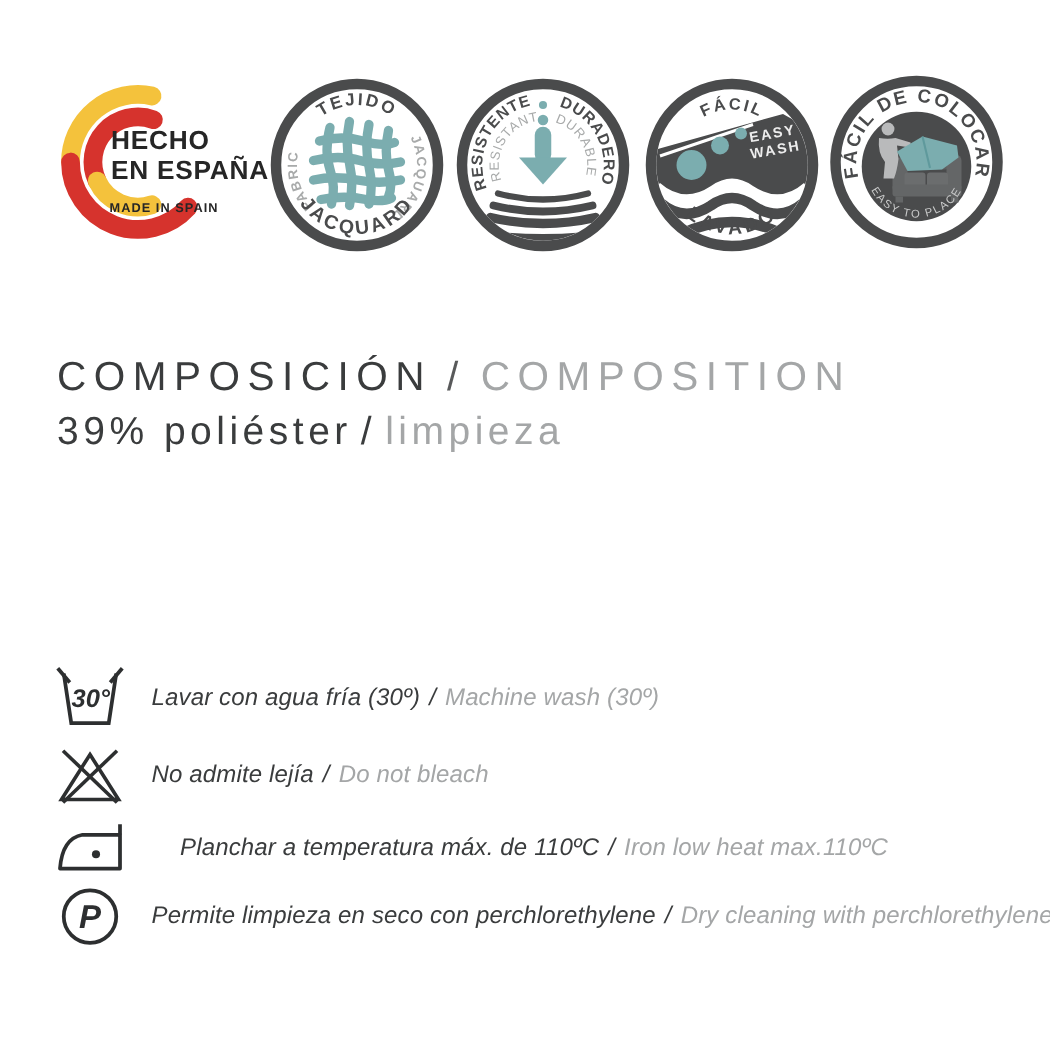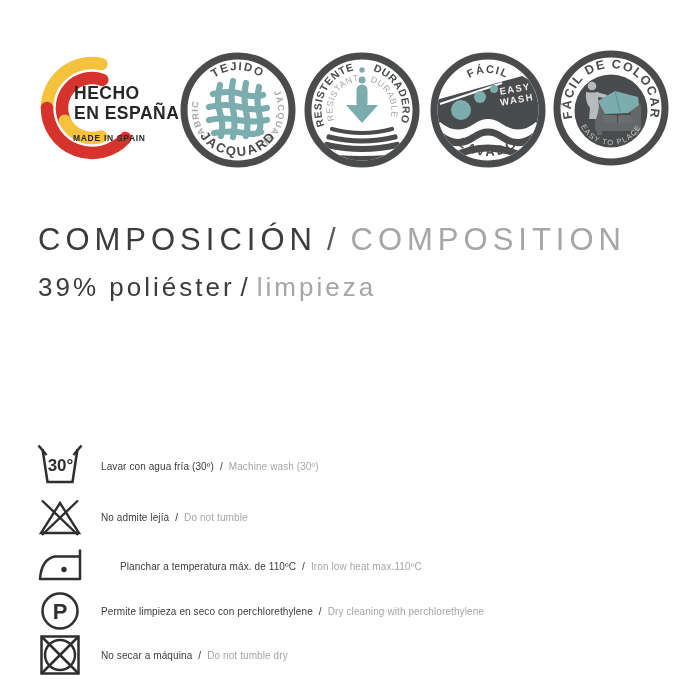--- a/index.html
+++ b/index.html
@@ -10,33 +10,33 @@
 
   
   .logo{left:30px;top:42px;}
   .badge{top:51px;width:118px;height:118px;}
   .badge.b1{left:179px;}
   .badge.b2{left:303px;}
   .badge.b3{left:429px;}
   .badge.b4{left:552px;top:49px;}
 
   
-  .heading{position:absolute;left:38px;top:222px;font-size:31px;letter-spacing:5px;
+  .heading{position:absolute;left:38px;top:236px;font-size:27px;letter-spacing:5px;
            color:#3a3c3d;font-weight:400;white-space:nowrap;}
   .comp{position:absolute;left:38px;top:268px;font-size:26px;letter-spacing:3px;
         line-height:39px;color:#3a3c3d;white-space:nowrap;}
   .en{color:#a4a6a7;}
   .sep{margin:0 6px;color:#3a3c3d;}
   .heading .sep{margin:0 10px;color:#58595a;}
 
   
-  .care-row{position:absolute;left:36px;height:50px;display:flex;align-items:center;gap:17px;}
+  .care-row{position:absolute;left:36px;height:50px;display:flex;align-items:center;gap:17px;font-style:italic;}
   .care-row .icon-box{width:48px;display:flex;justify-content:center;align-items:center;}
   .care-row svg{position:static;}
-  .care-text{font-size:10px;color:#3a3c3d;letter-spacing:0.1px;white-space:nowrap;}
+  .care-text{font-size:16px;color:#3a3c3d;letter-spacing:0.1px;white-space:nowrap;}
   .r1{top:441px;} .r2{top:492px;} .r3{top:541px;gap:36px;} .r4{top:586px;} .r5{top:630px;}
 </style>
 </head>
 <body>
 
 <div class="canvas">
 
   <svg class="logo" width="160" height="140" viewBox="0 0 160 140">
     <g fill="none" stroke-linecap="round" stroke-width="12.5">
       <path d="M 71.4,22 A 45,45 0 0 0 17,66" stroke="#f4c23c"></path>
@@ -205,21 +205,21 @@
     <div class="icon-box">
       <svg width="46" height="44" viewBox="0 0 46 42">
         <g stroke="#2d2f30" stroke-width="2.4" fill="none">
           <path d="M 23,7 L 42,37 L 4,37 Z"></path>
           <line x1="5" y1="4.5" x2="41" y2="39"></line>
           <line x1="41" y1="4.5" x2="5" y2="39"></line>
         </g>
       </svg>
     </div>
     <div class="care-text">
-      <span>No admite lejía</span><span class="sep">/</span><span class="en">Do not tumble</span>
+      <span>No admite lejía</span><span class="sep">/</span><span class="en">Do not bleach</span>
     </div>
   </div>
 
   <div class="care-row r3">
     <div class="icon-box">
       <svg width="46" height="40" viewBox="0 0 46 40">
         <path d="M 43,33 L 3,33 Q 4.5,13 18,10.5 L 43,10.5 Z" stroke="#2d2f30" stroke-width="2.5" fill="none" stroke-linejoin="round"></path>
         <line x1="43" y1="10.5" x2="43" y2="3.5" stroke="#2d2f30" stroke-width="2.5"></line>
         <circle cx="27" cy="23.5" r="2.7" fill="#2d2f30"></circle>
       </svg>
@@ -234,29 +234,14 @@
       <svg width="46" height="46" viewBox="0 0 46 46">
         <circle cx="23" cy="23" r="17.5" stroke="#2d2f30" stroke-width="2.5" fill="none"></circle>
         <text x="23" y="30.5" font-size="22" font-weight="700" text-anchor="middle" fill="#2d2f30">P</text>
       </svg>
     </div>
     <div class="care-text">
       <span>Permite limpieza en seco con perchlorethylene</span><span class="sep">/</span><span class="en">Dry cleaning with perchlorethylene</span>
     </div>
   </div>
 
-  <div class="care-row r5">
-    <div class="icon-box">
-      <svg width="46" height="46" viewBox="0 0 46 46">
-        <g stroke="#2d2f30" stroke-width="2.5" fill="none">
-          <rect x="4.5" y="4.5" width="37" height="37"></rect>
-          <circle cx="23" cy="23" r="15"></circle>
-          <line x1="4.5" y1="4.5" x2="41.5" y2="41.5"></line>
-          <line x1="41.5" y1="4.5" x2="4.5" y2="41.5"></line>
-        </g>
-      </svg>
-    </div>
-    <div class="care-text">
-      <span>No secar a máquina</span><span class="sep">/</span><span class="en">Do not tumble dry</span>
-    </div>
-  </div>
 
 </div>
 
 </body></html>

